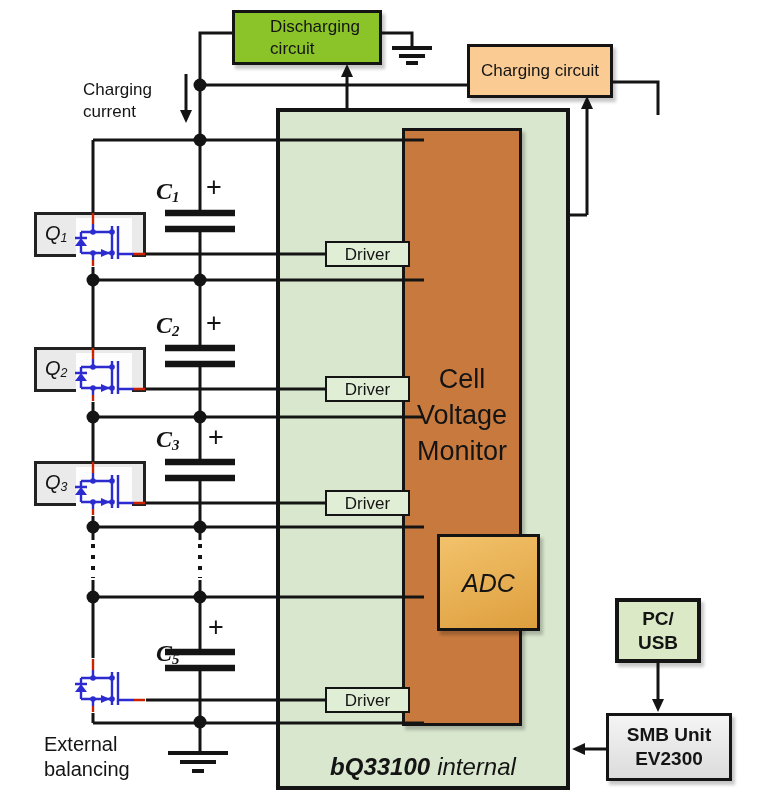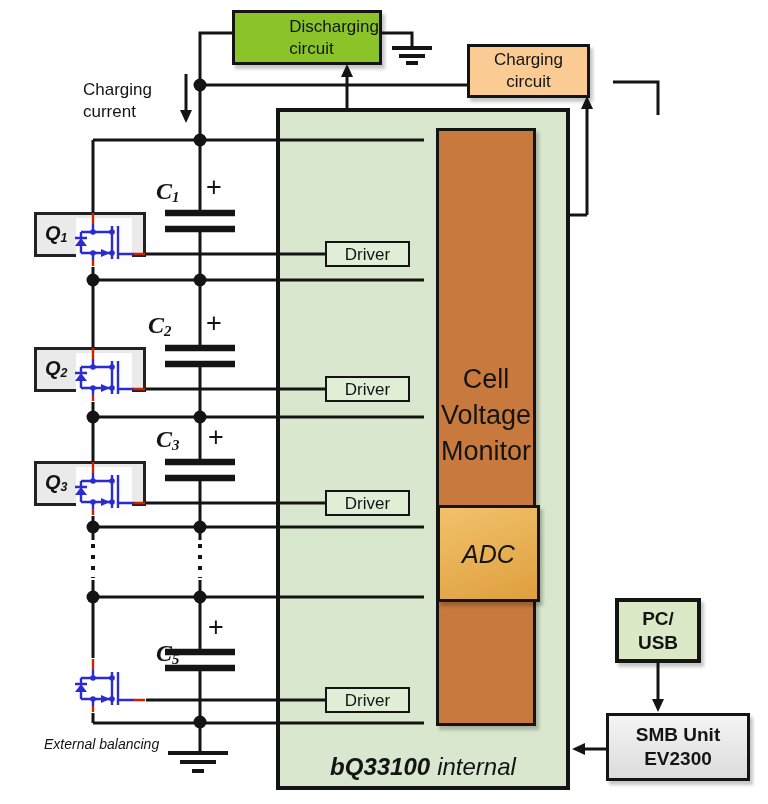--- a/index.html
+++ b/index.html
@@ -10,50 +10,50 @@
   }
   html,body{margin:0;padding:0;background:#fff;}
   .canvas{position:relative;width:768px;height:804px;background:#ffffff;overflow:hidden;
           font-family:"Liberation Sans", sans-serif;color:var(--ink);}
   .box{position:absolute;border:3px solid var(--wire);box-sizing:border-box;
        display:flex;align-items:center;justify-content:center;text-align:center;
        font-size:17px;line-height:22px;color:var(--ink);}
   .preline{white-space:pre-line;}
   .shadow{box-shadow:3px 4px 3px rgba(0,0,0,0.22);}
   .discharging{left:232px;top:10px;width:150px;height:55px;background:var(--discharging);
-               justify-content:flex-end;text-align:left;padding-left:16px;}
-  .charging{left:467px;top:44px;width:123px;height:54px;background:var(--charging);}
+               justify-content:center;text-align:left;padding-left:16px;}
+  .charging{left:467px;top:44px;width:146px;height:54px;background:var(--charging);}
   .power{left:600px;top:117px;width:128px;height:75px;background:var(--power);}
   .chip{left:276px;top:108px;width:294px;height:682px;background:var(--chip);border-width:4px;}
-  .cvm{left:436px;top:128px;width:100px;height:598px;background:var(--monitor);}
+  .cvm{left:402px;top:128px;width:120px;height:598px;background:var(--monitor);}
   .cvm-label{position:absolute;top:230px;left:0;width:100%;text-align:center;
              font-size:27px;line-height:36px;white-space:pre-line;}
-  .adc{left:437px;top:505px;width:103px;height:97px;
+  .adc{left:437px;top:534px;width:103px;height:97px;
        background:linear-gradient(160deg,var(--adc1),var(--adc2));
        font-style:italic;font-size:25px;}
   .driver{left:325px;width:85px;height:26px;background:var(--driver);border-width:2px;
           font-size:17px;line-height:17px;}
   .driver span{}
   .d1{top:241px;} .d2{top:376px;} .d3{top:490px;} .d4{top:687px;}
   .pc{left:615px;top:598px;width:86px;height:65px;background:var(--pc);
       border-width:4px;font-weight:bold;font-size:19px;line-height:24px;}
-  .smb{left:606px;top:713px;width:144px;height:68px;
+  .smb{left:606px;top:713px;width:126px;height:68px;
        background:linear-gradient(var(--smb1),var(--smb2));
        font-weight:bold;font-size:19px;line-height:24px;border-width:3px;}
   .qbox{position:absolute;left:34px;width:112px;height:45px;background:var(--qbox);
-        border:3px solid #222;box-sizing:border-box;font-weight:bold;}
+        border:3px solid #222;box-sizing:border-box;}
   .q1{top:212px;} .q2{top:347px;} .q3{top:461px;} .q5{top:658px;}
   .qpatch{position:absolute;left:39px;top:3px;width:56px;height:46px;background:#fdfdfd;}
   .qlabel{position:absolute;left:8px;top:7px;font-style:italic;font-size:20px;}
   .sub{font-size:0.62em;position:relative;top:0.18em;}
   .celllabel{position:absolute;font-style:italic;font-size:24px;font-weight:bold;
              font-family:"Liberation Serif", serif;}
   .plus{position:absolute;font-size:27px;font-weight:normal;}
   .freetext{position:absolute;font-size:17px;line-height:22px;}
-  .italictext{position:absolute;font-style:italic;font-size:14px;line-height:25px;}
+  .italictext{position:absolute;font-size:20px;line-height:25px;}
   .chipfooter{position:absolute;left:276px;top:753px;width:294px;text-align:center;
               font-size:24px;font-style:italic;}
   .chipfooter .bold{font-weight:bold;margin-right:7px;}
   svg.wires{position:absolute;left:0;top:0;pointer-events:none;}
   .w{stroke:var(--wire);stroke-width:3;fill:none;}
   .w4{stroke:var(--wire);stroke-width:4;fill:none;}
   .plate{stroke:var(--wire);stroke-width:6.5;fill:none;}
   .dot{fill:var(--wire);stroke:none;}
   .head{fill:var(--wire);stroke:none;}
   .dash{stroke:var(--wire);stroke-width:4;fill:none;stroke-dasharray:4 7;}
@@ -116,21 +116,21 @@
     <div class="qpatch"></div>
     <div class="qlabel"><span>Q</span><span class="sub">2</span></div>
   </div>
   <div class="qbox q3">
     <div class="qpatch"></div>
     <div class="qlabel"><span>Q</span><span class="sub">3</span></div>
   </div>
 
   <div class="celllabel" style="left:156px;top:178px;"><span>C</span><span class="sub">1</span></div>
   <div class="plus" style="left:206px;top:172px;">+</div>
-  <div class="celllabel" style="left:148px;top:312px;"><span>C</span><span class="sub">2</span></div>
+  <div class="celllabel" style="left:156px;top:312px;"><span>C</span><span class="sub">2</span></div>
   <div class="plus" style="left:206px;top:308px;">+</div>
   <div class="celllabel" style="left:156px;top:426px;"><span>C</span><span class="sub">3</span></div>
   <div class="plus" style="left:208px;top:422px;">+</div>
   <div class="celllabel" style="left:156px;top:640px;"><span>C</span><span class="sub">5</span></div>
   <div class="plus" style="left:208px;top:612px;">+</div>
 
   <div class="freetext" style="left:83px;top:79px;width:92px;">Charging current</div>
   <div class="italictext" style="left:44px;top:732px;width:126px;">External balancing</div>
 
   <svg class="wires" width="768" height="804" viewBox="0 0 768 804">

